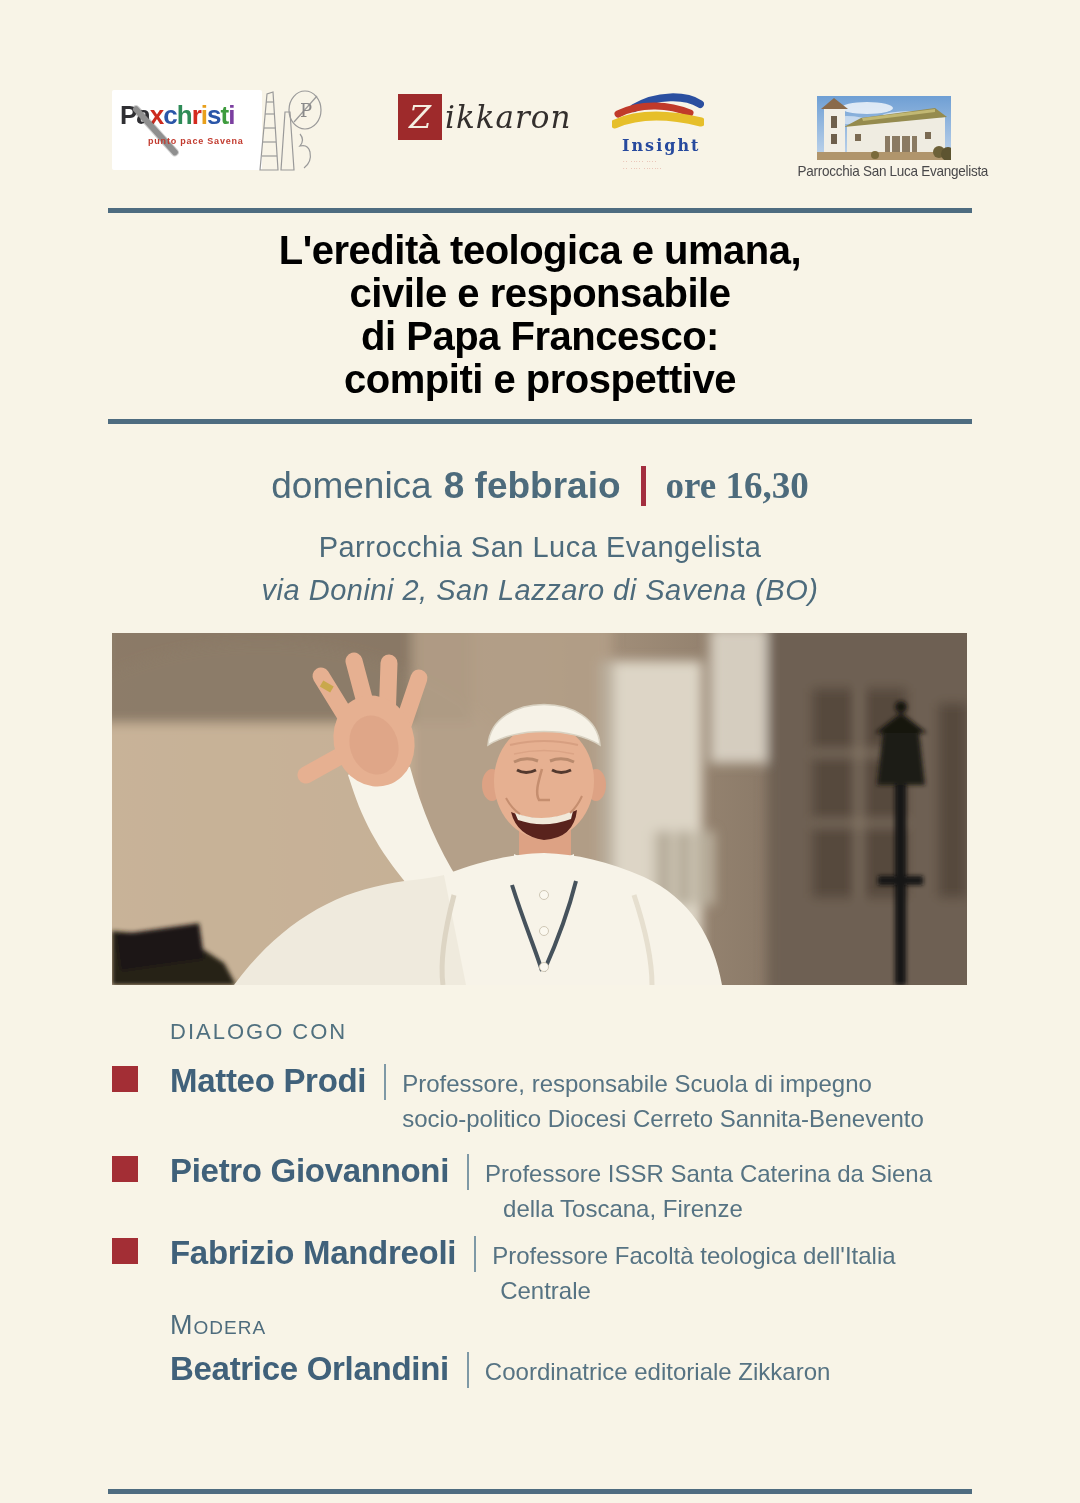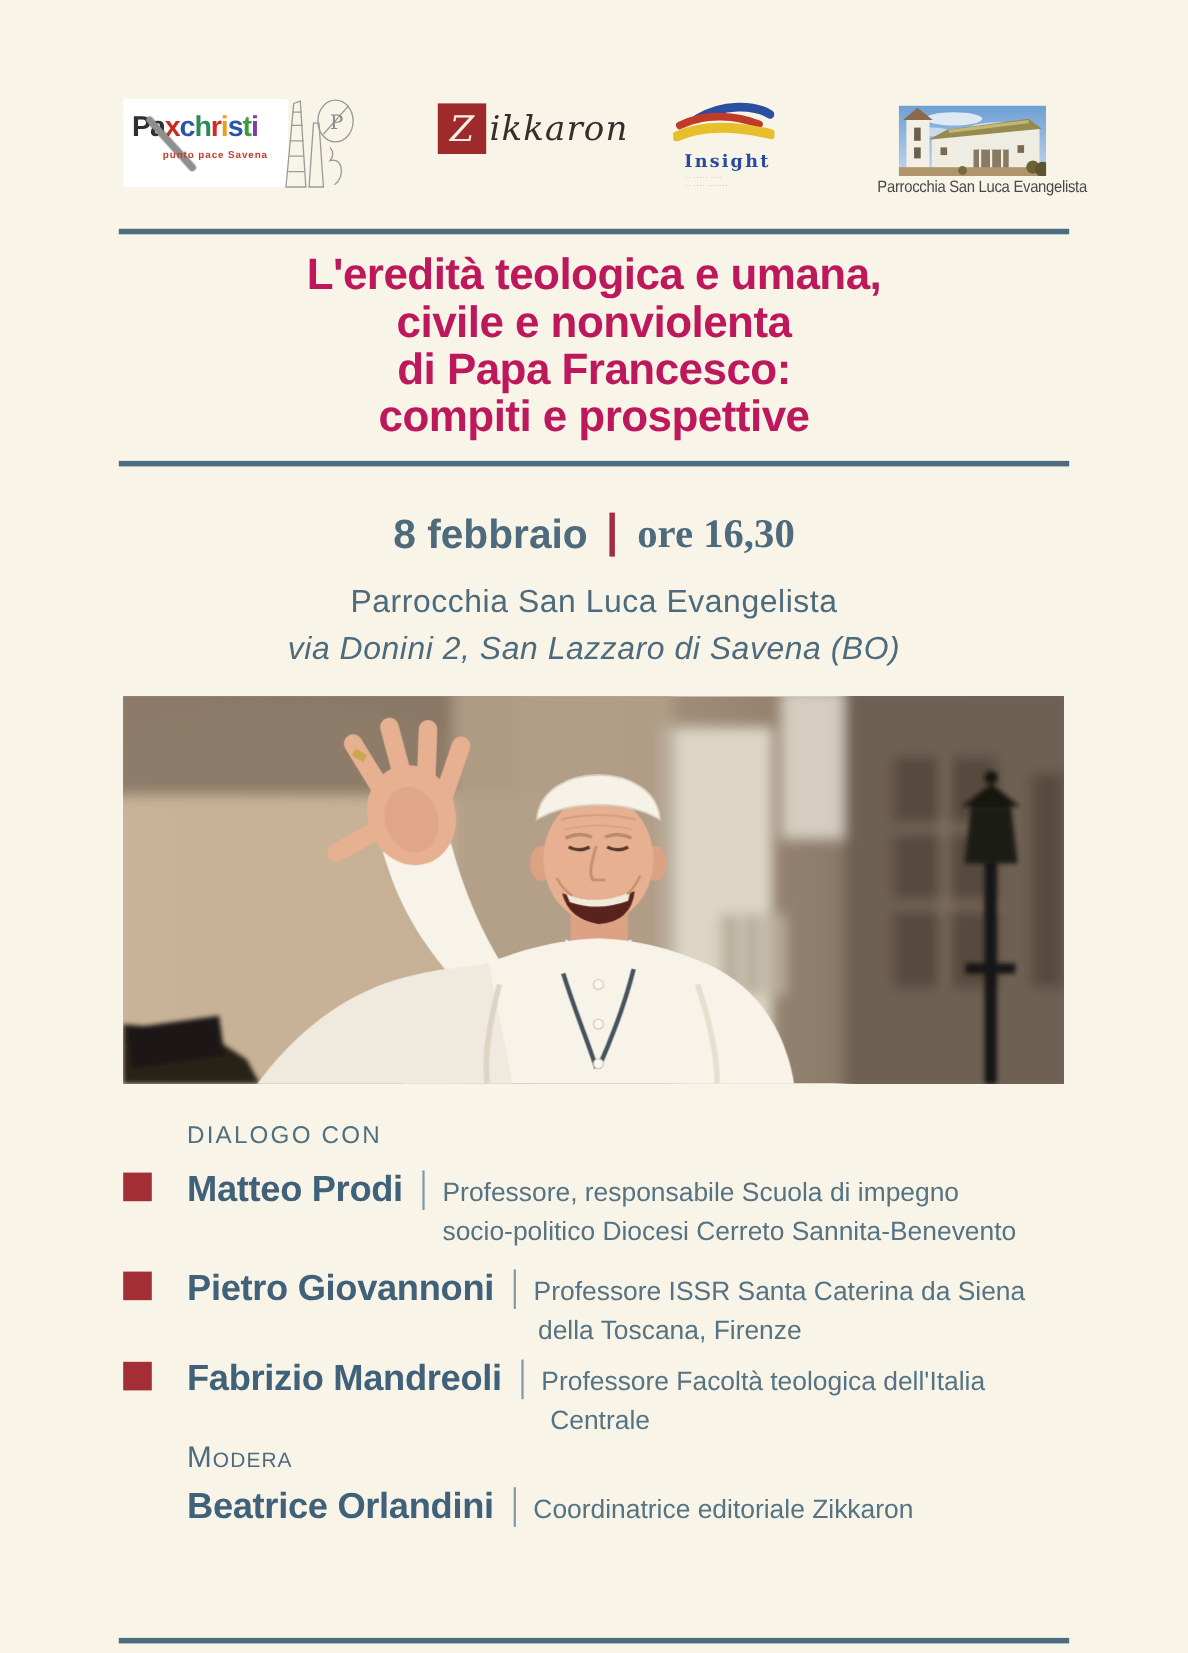--- a/index.html
+++ b/index.html
@@ -27,21 +27,21 @@
 
   .logo-parrocchia{position:absolute;left:788px;top:96px;width:192px;text-align:center;}
   .chiesa-photo{display:block;margin:0 auto;}
   .chiesa-caption{margin-top:2px;font-size:15px;color:#49484a;white-space:nowrap;transform:scaleX(.9);transform-origin:center;letter-spacing:-.3px;}
 
   
   .rule{position:absolute;left:108px;width:864px;height:5px;background:#4e6c80;}
   .rule-1{top:208px}.rule-2{top:419px}.rule-3{top:1489px}
 
   
-  .title{position:absolute;top:229px;left:0;width:100%;text-align:center;color:#be185d;font-weight:bold;font-size:40px;line-height:43px;letter-spacing:-.5px;}
+  .title{position:absolute;top:229px;left:0;width:100%;text-align:center;color:#000000;font-weight:bold;font-size:40px;line-height:43px;letter-spacing:-.5px;}
 
   
   .dateline{position:absolute;top:464px;left:0;width:100%;display:flex;justify-content:center;align-items:center;color:#4d6b7c;font-size:37px;}
   .dateline .day{font-weight:normal;margin-right:12px;}
   .dateline .strong{font-weight:bold;text-align:right;}
   .red-bar{display:inline-block;width:5px;height:40px;background:#a32e3f;margin:0 20px;}
   .dateline .time{font-weight:bold;margin-left:0;font-family:Liberation Serif, serif;}
   .venue{position:absolute;top:531px;left:0;width:100%;text-align:center;color:#4d6b7c;font-size:29px;letter-spacing:.5px;}
   .address{position:absolute;top:574px;left:0;width:100%;text-align:center;color:#4d6b7c;font-size:29px;font-style:italic;letter-spacing:.5px;}
 
@@ -51,21 +51,21 @@
 
   
   .dialogo{position:absolute;left:170px;top:1019px;color:#50707f;font-size:22px;letter-spacing:2px;}
   .speakers{position:absolute;left:112px;top:0;width:900px;}
   .spk-row{position:absolute;left:0;display:flex;align-items:baseline;}
   .spk-row.r1{top:1056px}.spk-row.r2{top:1146px}.spk-row.r3{top:1228px}
   .bullet{display:inline-block;width:26px;height:26px;background:#a32e35;margin-right:32px;flex:0 0 auto;}
   .spk-name{font-weight:bold;font-size:33px;color:#40617a;white-space:nowrap;letter-spacing:-.3px;}
   .vbar{display:inline-block;width:2px;height:36px;background:#7f99a6;margin:0 16px 0 18px;transform:translateY(8px);flex:0 0 auto;}
   .spk-desc{font-size:24px;line-height:35px;color:#567383;}
-  .spk-desc .cont-12{margin-left:4px;}
+  .spk-desc .cont-12{margin-left:18px;}
   .spk-desc .cont-8{margin-left:8px;}
   .modera-h{position:absolute;left:170px;top:1310px;font-variant:small-caps;font-size:27px;color:#4e6c7d;letter-spacing:1px;}
   .modera-row{position:absolute;left:170px;top:1344px;display:flex;align-items:baseline;}
 </style>
 </head>
 <body>
 
 <div class="canvas">
 
   <div class="logo-pax">
@@ -141,26 +141,27 @@
     </svg>
     <div class="chiesa-caption">Parrocchia San Luca Evangelista</div>
   </div>
 
   <div class="rule rule-1"></div>
   <div class="rule rule-2"></div>
   <div class="rule rule-3"></div>
 
   <div class="title">
     <div>L'eredità teologica e umana,</div>
-    <div>civile e nonviolenta</div>
+    <div>civile e responsabile</div>
     <div>di Papa Francesco:</div>
     <div>compiti e prospettive</div>
   </div>
 
   <div class="dateline">
+    <span class="day">domenica</span>
     <span class="strong">8 febbraio</span>
     <span class="red-bar"></span>
     <span class="strong time">ore 16,30</span>
   </div>
   <div class="venue">Parrocchia San Luca Evangelista</div>
   <div class="address">via Donini 2,  San Lazzaro di Savena (BO)</div>
 
   <div class="photo">
     <svg viewBox="0 0 855 352" preserveAspectRatio="none">
       <defs>

